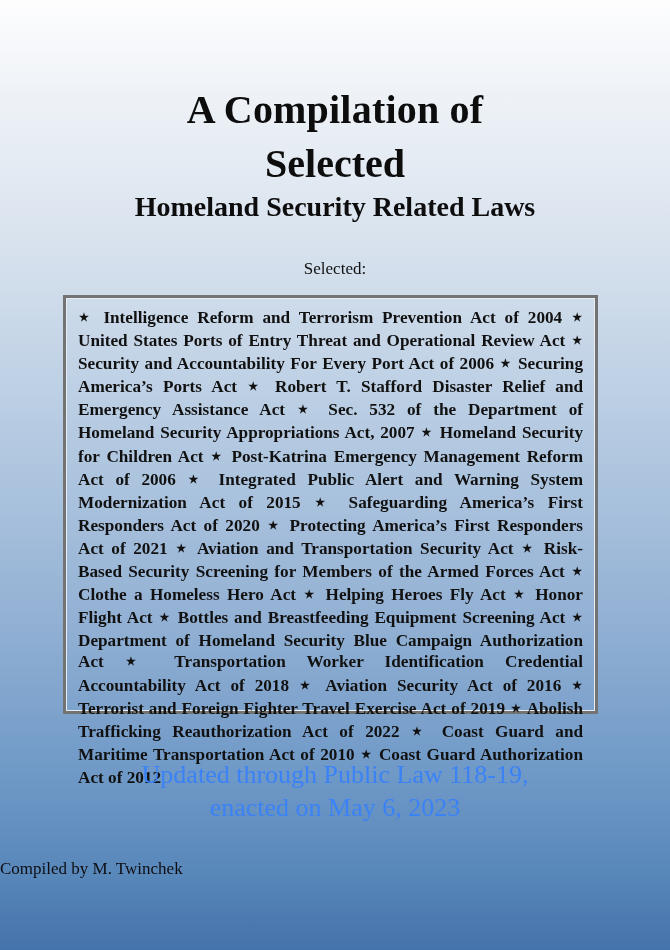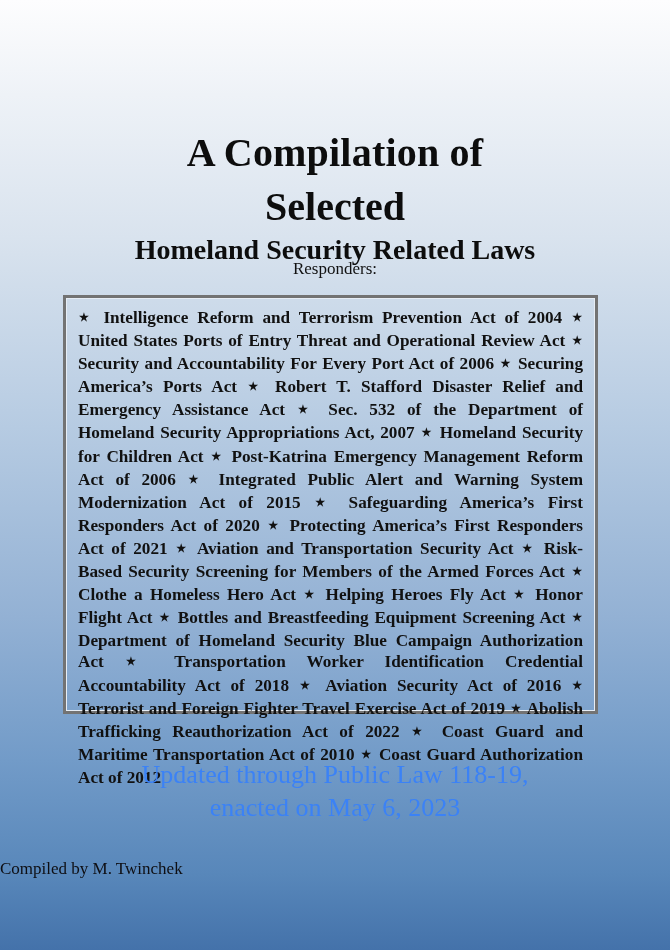--- a/index.html
+++ b/index.html
@@ -28,21 +28,20 @@
       left: 0; top: 0;
       width: 670px; height: 950px;
     }
     .title-line {
       position: absolute;
       left: 0; width: 670px;
       text-align: center;
       font-weight: bold;
       color: #0d0d0d;
       white-space: nowrap;
-      margin-top: 43px;
     }
     .t1 { top: 86px; font-size: 40px; line-height: 48px; letter-spacing: 0.2px; }
     .t2 { top: 140px; font-size: 40px; line-height: 48px; }
     .t3 { top: 190px; font-size: 28px; line-height: 34px; }
     .vol {
       position: absolute; left: 0; width: 670px; text-align: center;
       top: 226px; font-size: 26px; line-height: 30px; color: #111;
     }
     .incl {
       position: absolute; left: 0; width: 670px; text-align: center;
@@ -81,21 +80,21 @@
       top: 858px; font-size: 17px; line-height: 22px; color: #0e0e12;
     }
   </style>
 </head>
 <body>
 
 <div class="cover">
   <div class="title-line t1">A Compilation of</div>
   <div class="title-line t2">Selected</div>
   <div class="title-line t3">Homeland Security Related Laws</div>
-  <div class="incl">Responders:</div>
+  <div class="incl">Selected:</div>
 
   <div class="acts-box">
     <div class="acts-text" id="acts-text"><span class="star">★</span> <span>Intelligence Reform and Terrorism Prevention Act of 2004</span> <span class="star">★</span> <span>United States Ports of Entry Threat and Operational Review Act</span> <span class="star">★</span> <span>Security and Accountability For Every Port Act of 2006</span> <span class="star">★</span> <span>Securing America’s Ports Act</span> <span class="star">★</span> <span>Robert T. Stafford Disaster Relief and Emergency Assistance Act</span> <span class="star">★</span> <span>Sec. 532 of the Department of Homeland Security Appropriations Act, 2007</span> <span class="star">★</span> <span>Homeland Security for Children Act</span> <span class="star">★</span> <span>Post-Katrina Emergency Management Reform Act of 2006</span> <span class="star">★</span> <span>Integrated Public Alert and Warning System Modernization Act of 2015</span> <span class="star">★</span> <span>Safeguarding America’s First Responders Act of 2020</span> <span class="star">★</span> <span>Protecting America’s First Responders Act of 2021</span> <span class="star">★</span> <span>Aviation and Transportation Security Act</span> <span class="star">★</span> <span>Risk-Based Security Screening for Members of the Armed Forces Act</span> <span class="star">★</span> <span>Clothe a Homeless Hero Act</span> <span class="star">★</span> <span>Helping Heroes Fly Act</span> <span class="star">★</span> <span>Honor Flight Act</span> <span class="star">★</span> <span>Bottles and Breastfeeding Equipment Screening Act</span> <span class="star">★</span> <span>Department of Homeland Security Blue Campaign Authorization Act</span> <span class="star">★</span> <span>Transportation Worker Identification Credential Accountability Act of 2018</span> <span class="star">★</span> <span>Aviation Security Act of 2016</span> <span class="star">★</span> <span>Terrorist and Foreign Fighter Travel Exercise Act of 2019</span> <span class="star">★</span> <span>Abolish Trafficking Reauthorization Act of 2022</span> <span class="star">★</span> <span>Coast Guard and Maritime Transportation Act of 2010</span> <span class="star">★</span> <span>Coast Guard Authorization Act of 2012</span></div>
   </div>
 
   <div class="updated">
     <div>Updated through Public Law 118-19,</div>
     <div>enacted on May 6, 2023</div>
   </div>
 

